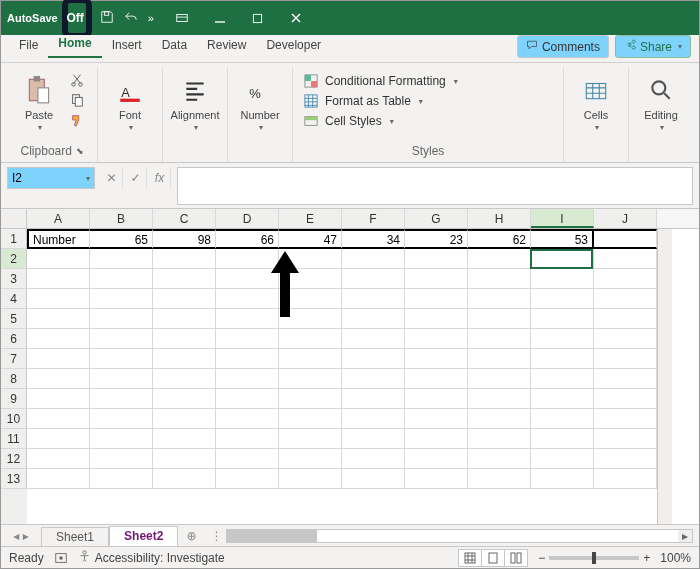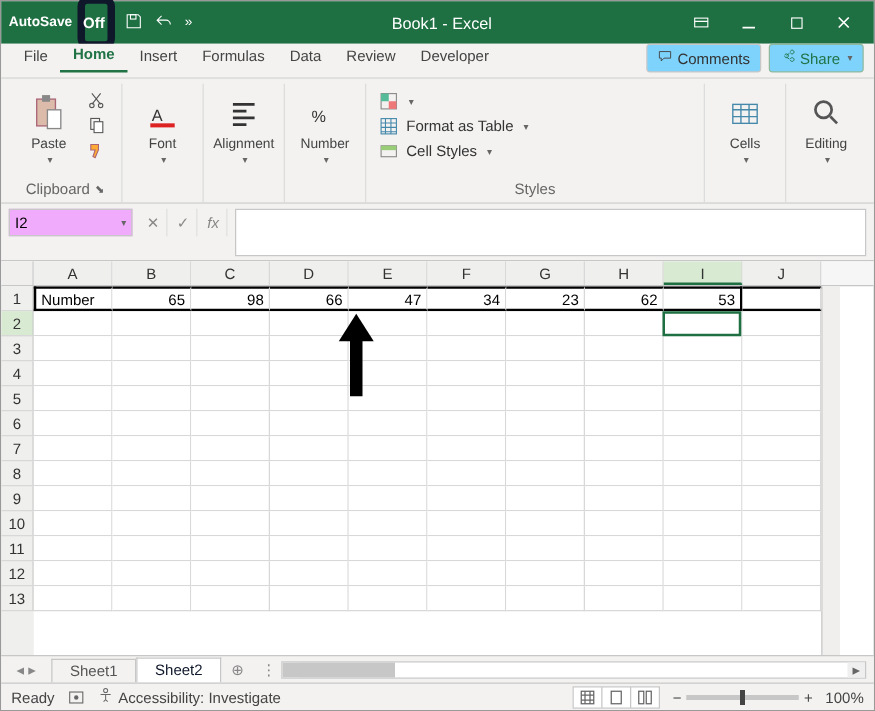--- a/index.html
+++ b/index.html
@@ -38,21 +38,21 @@
   .side-col { display:flex; flex-direction:column; gap:6px; padding-top:4px; }
   .side-col .si { width:20px; height:14px; display:flex; align-items:center; justify-content:center; }
   .style-list { display:flex; flex-direction:column; gap:4px; padding-top:4px; }
   .style-list .sitem { display:flex; align-items:center; gap:6px; color:#333; }
   .style-list .sitem .sicon { width:16px; height:16px; display:flex; align-items:center; justify-content:center; }
   .caret { font-size:8px; color:#666; margin-left:2px;}
   .launcher { font-size:9px; color:#666; }
 
   
   .formula-area { height: 46px; background:#f3f2f1; border-bottom:1px solid #c7c7c7; display:flex; align-items:flex-start; padding:4px 6px; gap:6px; }
-  .name-box { width:99px; height:22px; background:#f0abfc; border:1px solid #c7c7c7; display:flex; align-items:center; padding:0 4px; justify-content:space-between; }
+  .name-box { width:88px; height:22px; background:#7dd3fc; border:1px solid #c7c7c7; display:flex; align-items:center; padding:0 4px; justify-content:space-between; }
   .name-box .dd { font-size:8px; color:#666; }
   .fx-controls { height:22px; display:flex; align-items:center; gap:2px; background:#f3f2f1; }
   .fx-controls .fbtn { width:22px; height:22px; display:flex; align-items:center; justify-content:center; color:#888; border-right:1px solid #e0e0e0; }
   .formula-input { flex:1; height:38px; background:#fff; border:1px solid #c7c7c7; }
 
   
   .sheet { flex:1; display:flex; flex-direction:column; overflow:hidden; position:relative; }
   .col-headers { display:flex; height:20px; background:#f6f6f6; border-bottom:1px solid #c7c7c7; }
   .corner { width:26px; border-right:1px solid #c7c7c7; background:#f0efee; }
   .col-h { width:63px; text-align:center; color:#333; border-right:1px solid #d8d8d8; line-height:20px; background:#efefed; }
@@ -74,21 +74,21 @@
   .arrow-annot { position:absolute; left:244px; top:22px; width:28px; height:66px; pointer-events:none; }
   .arrow-annot .shaft { position:absolute; left:9px; top:18px; width:10px; height:48px; background:#000; }
   .arrow-annot .head { position:absolute; left:0; top:0; width:0; height:0; border-left:14px solid transparent; border-right:14px solid transparent; border-bottom:22px solid #000; }
 
   .vscroll { width:15px; background:#f0efee; border-left:1px solid #c7c7c7; }
 
   
   .tabsbar { height:22px; background:#f3f2f1; border-top:1px solid #c7c7c7; display:flex; align-items:center; }
   .tab-nav { width:40px; display:flex; align-items:center; justify-content:center; gap:6px; color:#888; }
   .sheet-tab { padding:2px 14px; border:1px solid #c7c7c7; border-bottom:none; border-radius:0 0 0 0; background:#f3f2f1; color:#555; margin-top:1px; }
-  .sheet-tab.active { background:#fff; color:#0f172a; border-bottom:2px solid #fff; font-weight:400; }
+  .sheet-tab.active { background:#fff; color:#701a75; border-bottom:2px solid #fff; font-weight:700; }
   .newtab { width:26px; text-align:center; color:#888; }
   .hscroll-area { flex:1; display:flex; align-items:center; padding:0 6px; }
   .hscroll { flex:1; height:14px; border:1px solid #c7c7c7; background:#fff; position:relative; }
   .hscroll .thumb { position:absolute; left:0; top:0; width:90px; height:12px; background:#c7c7c7; }
   .hscroll .arrow { position:absolute; width:14px; height:12px; top:0; display:flex; align-items:center; justify-content:center; color:#666; background:#efefef; }
   .hscroll .arrow.l { left:0; }
   .hscroll .arrow.r { right:0; }
 
   
   .statusbar { height:22px; background:#f3f2f1; border-top:1px solid #c7c7c7; display:flex; align-items:center; padding:0 8px; gap:10px; color:#444; }
@@ -115,21 +115,20 @@
     <div class="qat">
       <span><svg width="14" height="14" viewBox="0 0 16 16">
             <path d="M2 2h10l2 2v10H2z" fill="none" stroke="#fff"></path>
             <rect x="5" y="2" width="5" height="4" fill="none" stroke="#fff"></rect>
           </svg></span>
       <span><svg width="14" height="14" viewBox="0 0 16 16">
             <path d="M6 3 2 7l4 4M2 7h8a4 4 0 0 1 4 4" fill="none" stroke="#fff"></path>
           </svg></span>
       <span style="font-size:11px;">»</span>
     </div>
-    <div class="title">Book1 - Excel</div>
     <div class="wincontrols">
       <span class="winbtn">
           <svg width="14" height="14" viewBox="0 0 16 16">
             <rect x="2" y="4" width="12" height="8" stroke="#fff" fill="none"></rect>
             <path d="M2 7h12" stroke="#fff"></path>
           </svg>
         </span>
       <span class="winbtn">
           <svg width="12" height="12" viewBox="0 0 12 12">
             <path d="M1 10h10" stroke="#fff" stroke-width="1.4"></path>
@@ -145,21 +144,20 @@
             <path d="M2 2l8 8M10 2l-8 8" stroke="#fff" stroke-width="1.4"></path>
           </svg>
         </span>
     </div>
   </div>
 
   <div class="ribbon-tabs">
     <div class="tab">File</div>
     <div class="tab active">Home</div>
     <div class="tab">Insert</div>
-    <div class="tab">Formulas</div>
     <div class="tab">Data</div>
     <div class="tab">Review</div>
     <div class="tab">Developer</div>
     <div class="spacer"></div>
     <div class="rbtn">
       <span><svg width="12" height="12" viewBox="0 0 16 16">
             <path d="M2 3h12v7H7l-3 3v-3H2z" fill="none" stroke="#444"></path>
           </svg></span>
       <span>Comments</span>
     </div>
@@ -263,20 +261,21 @@
       <div class="group-body" style="width:100%;">
         <div class="style-list" style="width:100%;">
           <div class="sitem">
             <span class="sicon">
                 <svg width="14" height="14" viewBox="0 0 16 16">
                   <rect x="1" y="1" width="14" height="14" fill="none" stroke="#888"></rect>
                   <rect x="1" y="1" width="7" height="7" fill="#5b9"></rect>
                   <rect x="8" y="8" width="7" height="7" fill="#e77"></rect>
                 </svg>
               </span>
+            <span>Conditional Formatting</span>
               <span class="caret">▾</span>
           </div>
           <div class="sitem">
             <span class="sicon">
                 <svg width="14" height="14" viewBox="0 0 16 16">
                   <rect x="1" y="1" width="14" height="14" fill="none" stroke="#48a"></rect>
                   <path d="M1 5h14M1 9h14M1 13h14M5 1v14M10 1v14" stroke="#48a"></path>
                 </svg>
               </span>
             <span>Format as Table</span>

